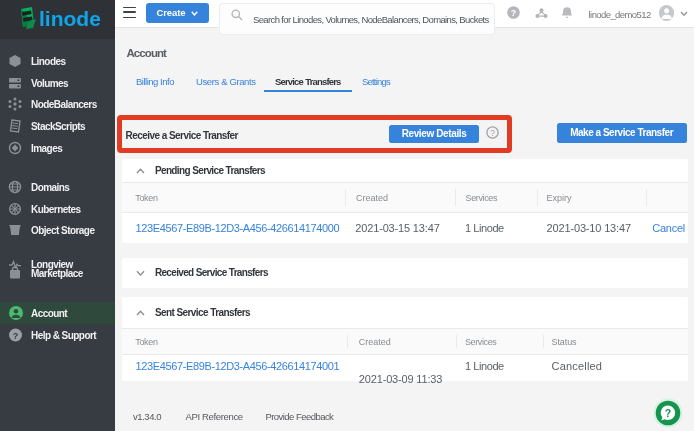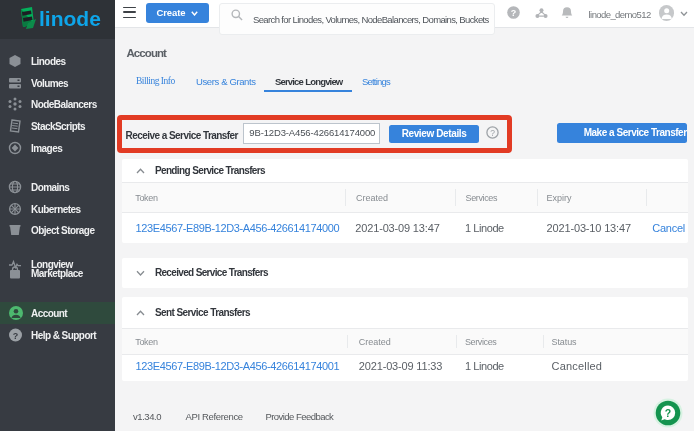--- a/index.html
+++ b/index.html
@@ -28,21 +28,21 @@
 #main { position:absolute; left:115px; top:28px; width:579px; height:403px; }
 #acct-h { position:absolute; left:11.5px; top:18.6px; font-size:11.5px; letter-spacing:-0.93px; font-weight:bold; color:#5b6066; }
 .tab { position:absolute; top:47.5px; font-size:9.5px; color:#3683dc; white-space:nowrap; }
 .tab.active { color:#32363c; font-weight:bold; }
 #tab-underline { position:absolute; left:149px; top:62.3px; width:88px; height:1.9px; background:#3683dc; }
 
 
 #rs-label { position:absolute; left:10.5px; top:101.5px; font-size:10px; letter-spacing:-0.55px; font-weight:bold; color:#32363c; }
 #rs-input { position:absolute; left:128.3px; top:95.2px; width:136.5px; height:20.5px; background:#fff; border:1px solid #bcc4cc; font-size:9.5px; letter-spacing:-0.14px; color:#4a4f55; line-height:18.5px; padding-left:5px; white-space:nowrap; overflow:hidden; }
 #rs-btn { position:absolute; left:274px; top:96.5px; width:90px; height:18px; background:#3683dc; border-radius:2.5px; color:#fff; font-size:10px; letter-spacing:-0.38px; font-weight:bold; text-align:center; line-height:18px; }
-#make-btn { position:absolute; left:441.6px; top:95.4px; width:130px; height:20px; background:#3683dc; border-radius:2.5px; color:#fff; font-size:10px; letter-spacing:-0.48px; font-weight:bold; text-align:right; line-height:20px; }
+#make-btn { position:absolute; left:441.6px; top:95.4px; width:130px; height:20px; background:#3683dc; border-radius:2.5px; color:#fff; font-size:10px; letter-spacing:-0.48px; font-weight:bold; text-align:center; line-height:20px; }
 #redbox { position:absolute; left:2px; top:86.9px; width:394.5px; height:38.1px; border:5px solid #e23b24; border-radius:4px; z-index:50; }
 
 
 .card { position:absolute; left:7px; width:565.5px; background:#fff; border-radius:2px; }
 .cardtitle { position:absolute; left:32.9px; font-size:10px; font-weight:bold; color:#32363c; white-space:nowrap; letter-spacing:-0.62px; }
 .caret { position:absolute; left:13.5px; }
 .thead { position:absolute; left:0; width:565.5px; background:#fafafa; border-top:1px solid #e9eaec; border-bottom:1px solid #e9eaec; }
 .th { position:absolute; font-size:9px; color:#878c91; white-space:nowrap; letter-spacing:-0.2px; }
 .td { position:absolute; font-size:11px; color:#5b6066; white-space:nowrap; letter-spacing:-0.16px; }
 .td.link { color:#3683dc; }
@@ -200,28 +200,27 @@
         </svg>
     </div>
     <svg style="position:absolute;left:564.5px;top:11px;" width="8" height="6" viewBox="0 0 9 7">
         <path d="M1 1.2 L4.5 5 L8 1.2" fill="none" stroke="#8f9397" stroke-width="1.5"></path>
       </svg>
   </div>
 
   <div id="main">
     <div id="acct-h">Account</div>
 
-    <div class="tab" style="left:21px; letter-spacing:-0.49px;font-family:Liberation Serif, serif;">Billing Info</div>
+    <div class="tab" style="left:21px; letter-spacing:-0.49px;">Billing Info</div>
     <div class="tab" style="left:81px; letter-spacing:-0.38px;">Users &amp; Grants</div>
-    <div class="tab active" style="left:160px; letter-spacing:-0.84px; word-spacing:0.6px;">Service Longview</div>
+    <div class="tab active" style="left:160px; letter-spacing:-0.84px; word-spacing:0.6px;">Service Transfers</div>
     <div class="tab" style="left:246.9px; letter-spacing:-0.77px;">Settings</div>
     <div id="tab-underline"></div>
 
     <div id="rs-label">Receive a Service Transfer</div>
-    <div id="rs-input">9B-12D3-A456-426614174000</div>
     <div id="rs-btn">Review Details</div>
     <svg style="position:absolute;left:371.3px;top:98.4px;" width="13" height="13" viewBox="0 0 13 13">
         <circle cx="6.5" cy="6.5" r="5.6" fill="none" stroke="#9da2a7" stroke-width="1.3"></circle>
         <text x="6.5" y="9.5" font-size="8.5" fill="#9da2a7" text-anchor="middle" font-family="Liberation Sans">?</text>
       </svg>
     <div id="make-btn">Make a Service Transfer</div>
     <div id="redbox"></div>
 
     <div class="card" style="top:131px; height:84px;">
       <svg class="caret" style="top:8.7px;" width="9" height="6" viewBox="0 0 9 6">
@@ -232,21 +231,21 @@
         <div class="vsep" style="left:223px;"></div>
         <div class="vsep" style="left:333px;"></div>
         <div class="vsep" style="left:415px;"></div>
         <div class="vsep" style="left:524px;"></div>
         <div class="th" style="left:13.2px; top:10.5px; letter-spacing:-0.3px;">Token</div>
         <div class="th" style="left:234px; top:10.5px; letter-spacing:0;">Created</div>
         <div class="th" style="left:343.6px; top:10.5px; letter-spacing:-0.38px;">Services</div>
         <div class="th" style="left:424.6px; top:10.5px; letter-spacing:0;">Expiry</div>
       </div>
       <div class="td link" style="left:13.5px; top:63px; letter-spacing:-0.37px;">123E4567-E89B-12D3-A456-426614174000</div>
-      <div class="td" style="left:233.3px; top:63px;">2021-03-09 13:47</div>
+      <div class="td" style="left:233.3px; top:63px;">2021-03-15 13:47</div>
       <div class="td" style="left:343px; top:63px; letter-spacing:-0.43px;">1 Linode</div>
       <div class="td" style="left:424.6px; top:63px;">2021-03-10 13:47</div>
       <div class="td link" style="left:530.3px; top:63px; letter-spacing:-0.26px;">Cancel</div>
     </div>
 
     <div class="card" style="top:229.5px; height:30.5px;">
       <svg class="caret" style="top:12.2px;" width="9" height="6" viewBox="0 0 9 6">
           <path d="M1 1.3 L4.5 5 L8 1.3" fill="none" stroke="#878c91" stroke-width="1.3"></path>
         </svg>
       <div class="cardtitle" style="top:9.2px; letter-spacing:-0.66px;">Received Service Transfers</div>
@@ -260,21 +259,21 @@
       <div class="thead" style="top:30.9px; height:26.7px;">
         <div class="vsep" style="left:224.8px;"></div>
         <div class="vsep" style="left:334px;"></div>
         <div class="vsep" style="left:420.5px;"></div>
         <div class="th" style="left:13.2px; top:8px; letter-spacing:-0.3px;">Token</div>
         <div class="th" style="left:236.8px; top:8px; letter-spacing:0;">Created</div>
         <div class="th" style="left:343px; top:8px; letter-spacing:-0.38px;">Services</div>
         <div class="th" style="left:429.5px; top:8px; letter-spacing:-0.09px;">Status</div>
       </div>
       <div class="td link" style="left:13.5px; top:63px; letter-spacing:-0.37px;">123E4567-E89B-12D3-A456-426614174001</div>
-      <div class="td" style="left:236.8px; top:63px;">2021-03-09 11:33</div>
+      <div class="td" style="left:236.8px; top:76px;">2021-03-09 11:33</div>
       <div class="td" style="left:343px; top:63px; letter-spacing:-0.43px;">1 Linode</div>
       <div class="td" style="left:429.5px; top:63px; letter-spacing:0.19px;">Cancelled</div>
     </div>
 
     <div class="foot" style="left:18px; letter-spacing:-0.45px;">v1.34.0</div>
     <div class="foot" style="left:70.4px; letter-spacing:-0.34px;">API Reference</div>
     <div class="foot" style="left:150.4px; letter-spacing:-0.54px;">Provide Feedback</div>
 
     <svg style="position:absolute; left:537.6px; top:370.2px;" width="30" height="30" viewBox="0 0 30 30">
       <circle cx="15" cy="15" r="14.5" fill="#d7f2e2"></circle>

